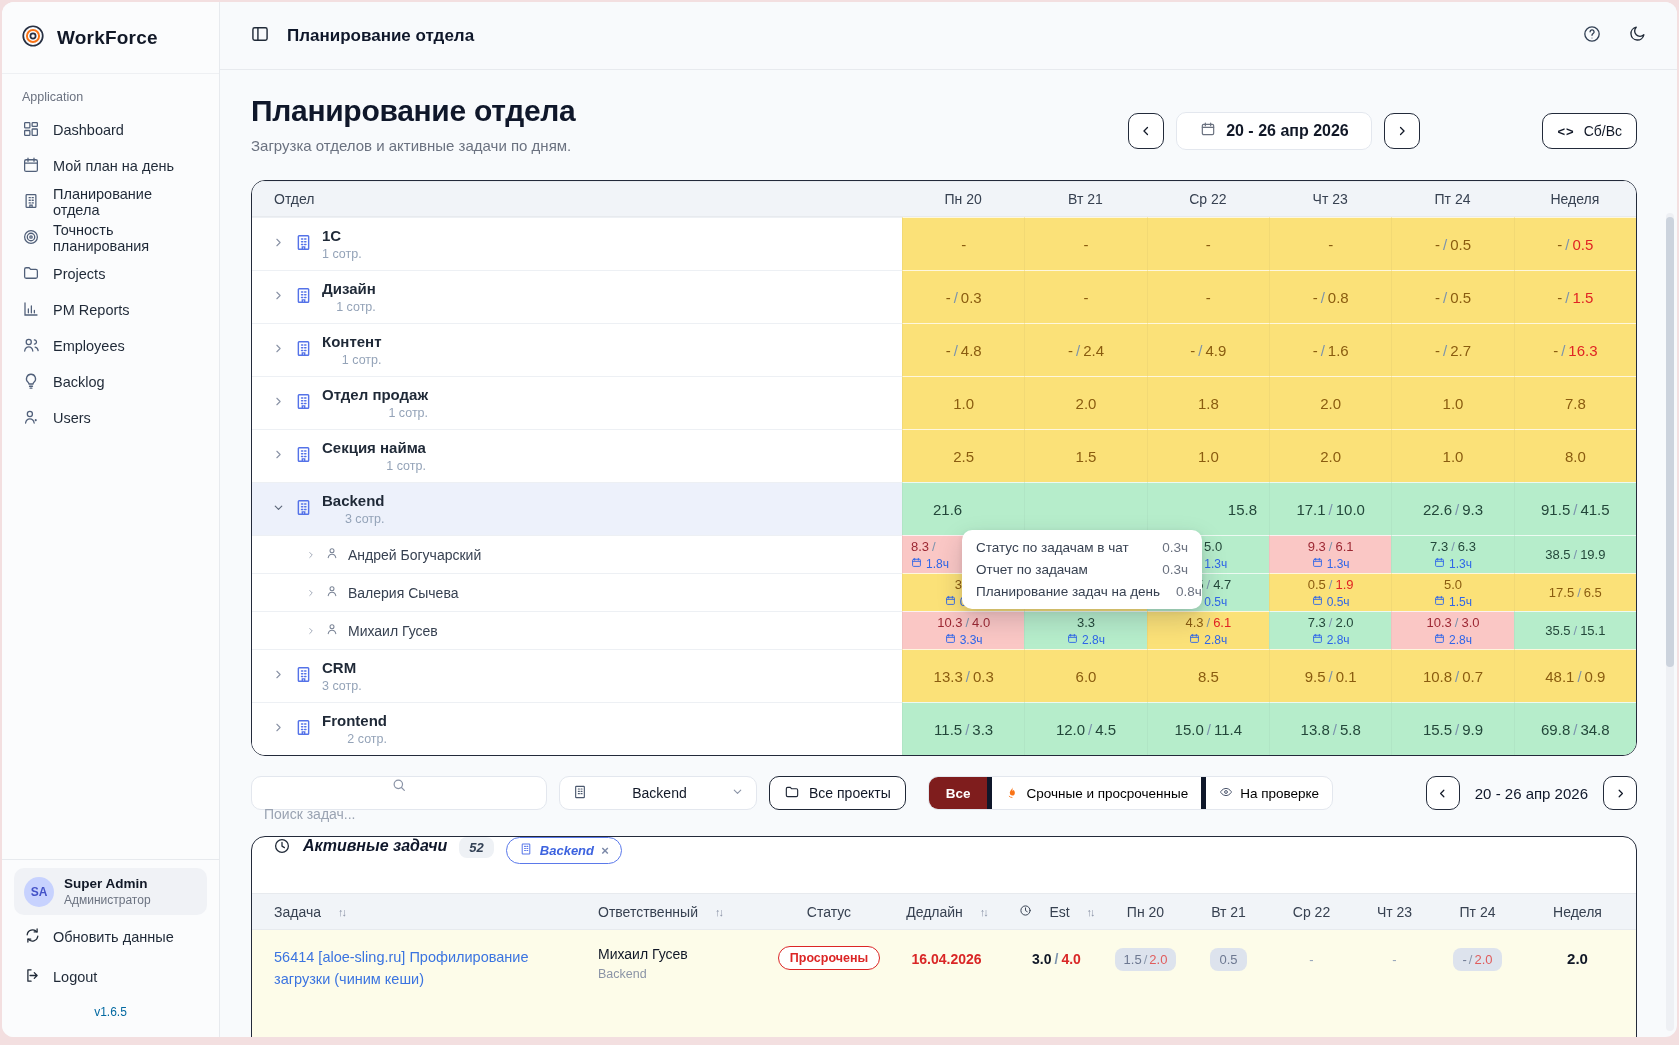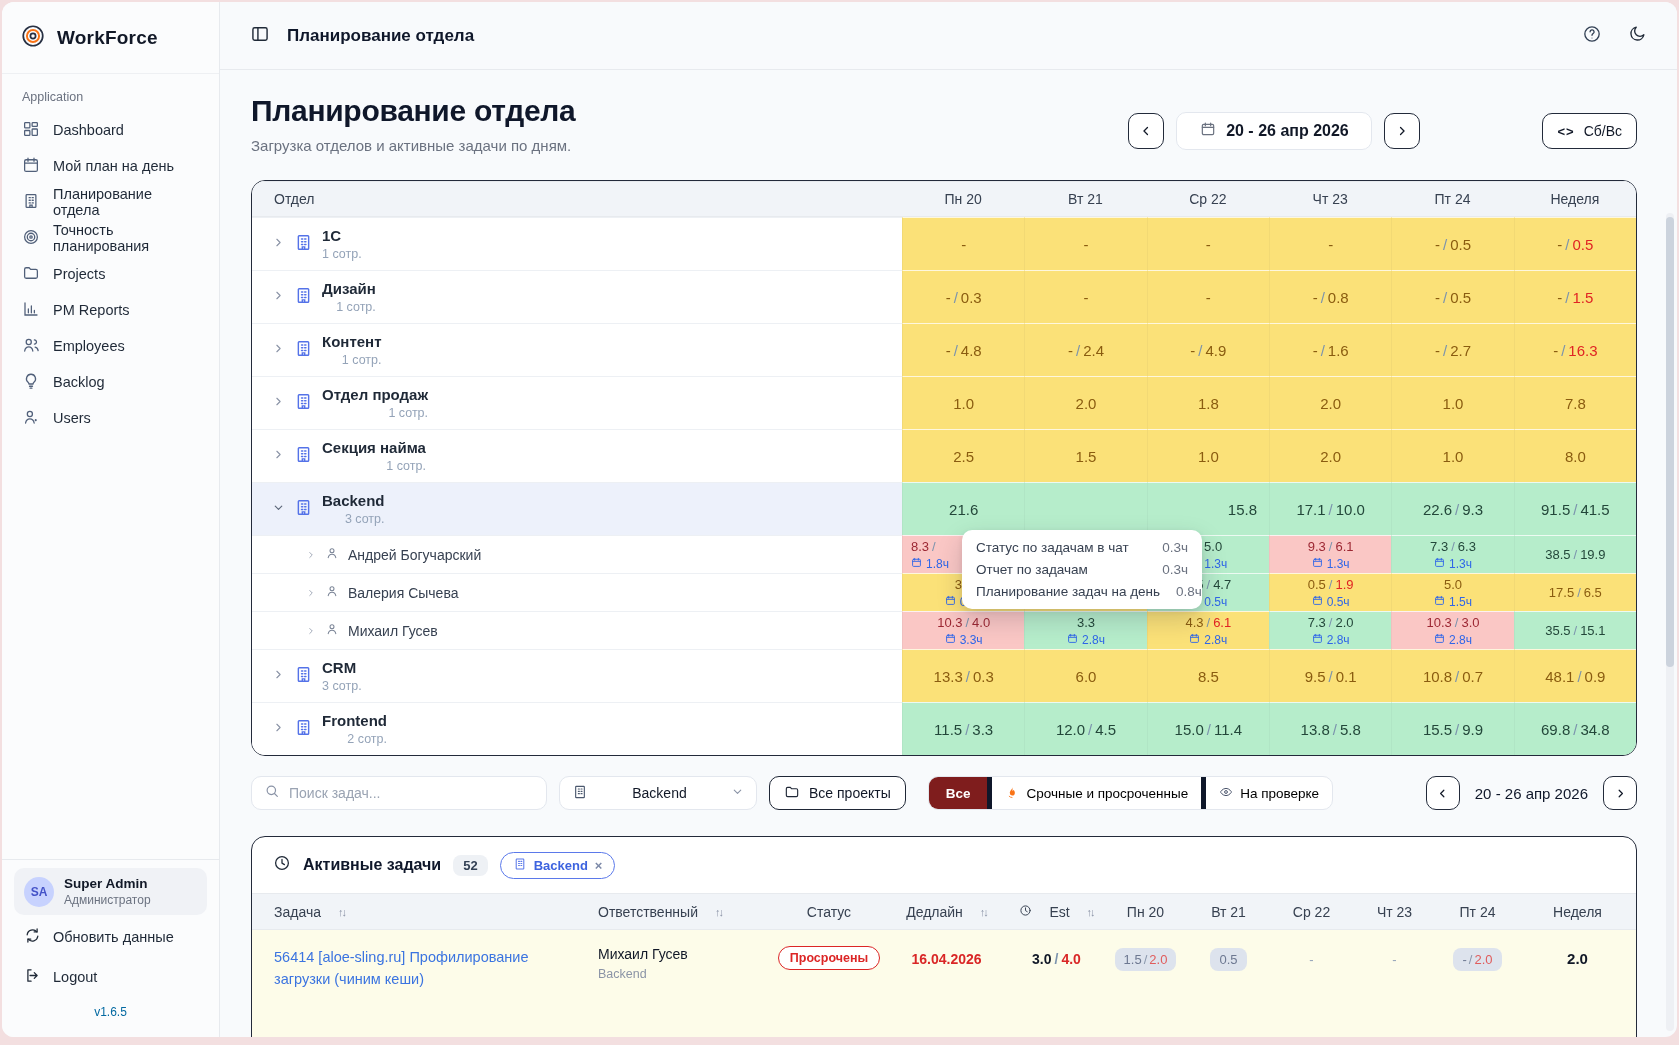--- a/index.html
+++ b/index.html
@@ -58,47 +58,47 @@
   .lt-cell { display:flex; flex-direction:column; align-items:center; justify-content:center; border-top:1px solid rgba(255,255,255,.75); border-left:1px solid rgba(15,23,42,.04); }
   .r-dept .lt-cell { font-size:15px; }
   .r-emp .lt-cell { font-size:13px; }
   .bg-y { background:#fbe178; color:#8a5c10; }
   .bg-g { background:#b6edcb; color:#23473a; }
   .bg-r { background:#fac7c5; color:#9c2733; }
   .num { display:flex; align-items:baseline; }
   .sl { color:#7b93ad; padding:0 3px; }
   .v2.red { color:#e02424; }
   .hours { display:flex; align-items:flex-end; gap:4px; font-size:12px; color:#2f66e8; margin-top:3px; }
-  .ttl  { align-items:center; }
+  .ttl  { align-items:flex-start; padding-left:30px; }
   .ttl2 { align-items:flex-start; padding-left:8px; }
   .ttr  { align-items:flex-end; padding-right:12px; }
 
   .tooltip { position:absolute; left:710px; top:349px; width:240px; background:#fff; border-radius:10px; box-shadow:0 10px 26px rgba(15,23,42,.18), 0 2px 6px rgba(15,23,42,.08); padding:10px 14px; z-index:6; display:flex; flex-direction:column; gap:7px; }
   .tt-row { display:flex; justify-content:space-between; gap:16px; font-size:13.5px; white-space:nowrap; }
   .tt-label { color:#374151; }
   .tt-value { color:#6b7280; }
 
   
   .filter-bar { display:flex; align-items:center; gap:12px; margin-top:20px; }
-  .search { width:296px; height:34px; border:1px solid #e3e7ee; border-radius:10px; background:#fff; display:flex; align-items:center; gap:9px; padding:0 12px; }
+  .search { width:296px; height:34px; border:1px solid #e3e7ee; border-radius:10px; background:#fff; display:flex; align-items:center; gap:9px; padding:0 12px;flex-direction:column; }
   .search input { border:none; outline:none; background:transparent; font-size:14px; color:#334155; width:100%; font-family:inherit; }
   .search input::placeholder { color:#9aa3b2; }
   .dept-select { width:198px; height:34px; border:1px solid #e3e7ee; border-radius:10px; background:#fff; display:flex; align-items:center; padding:0 12px; gap:8px; font-size:14px; color:#111827; cursor:pointer; }
   .dept-select .lbl { flex:1; text-align:center; }
   .projects-btn { height:34px; border:1.5px solid #1f2736; border-radius:10px; background:#fff; display:flex; align-items:center; gap:9px; padding:0 14px; font-size:14px; color:#111827; cursor:pointer; }
   .segmented { display:flex; height:34px; border:1px solid #e3e7ee; border-radius:10px; background:#fff; overflow:hidden; margin-left:10px; }
   .seg { display:flex; align-items:center; gap:7px; padding:0 13px; font-size:13.5px; color:#000000; border-left:5px solid #0f172a; cursor:pointer; white-space:nowrap; }
   .seg:first-child { border-left:none; }
   .seg.active { background:#7f1d1d; color:#fff; padding:0 17px; font-weight:600; }
   .t-nav { margin-left:auto; display:flex; align-items:center; gap:15px; }
   .t-nav .sq-btn { width:34px; height:34px; }
   .t-date { font-size:15px; color:#0f172a; }
 
   
-  .tasks-head { height:56px; display:flex; align-items:center; gap:12px; padding:0 21px; }
+  .tasks-head { height:56px; display:flex; align-items:flex-start; gap:12px; padding:0 21px;font-style:italic; }
   .count-badge { background:#eef1f5; border-radius:8px; padding:3px 10px; font-size:13px; font-weight:700; color:#334155; }
   .chip-backend { display:flex; align-items:center; gap:7px; border:1.5px solid #5b79ea; color:#3d63df; border-radius:999px; padding:4px 12px; font-size:13px; font-weight:600; background:#fff; cursor:pointer; }
   .chip-x { color:#7c89a8; font-size:13px; }
   .task-grid { display:grid; grid-template-columns:342px 180px 110px 125px 95px repeat(5,83px) 1fr; }
   .task-grid-head { background:#f1f4f8; height:37px; align-items:center; border-top:1px solid #e7eaee; border-bottom:1px solid #e7eaee; font-size:14px; color:#374151; }
   .th { display:flex; align-items:center; justify-content:center; gap:17px; }
   .th.left { justify-content:flex-start; padding-left:22px; }
   .sort { color:#8a93a6; font-size:11px; letter-spacing:-2px; }
   .task-row { background:#fdfce9; padding-top:16px; height:120px; }
   .td { display:flex; flex-direction:column; align-items:center; }

